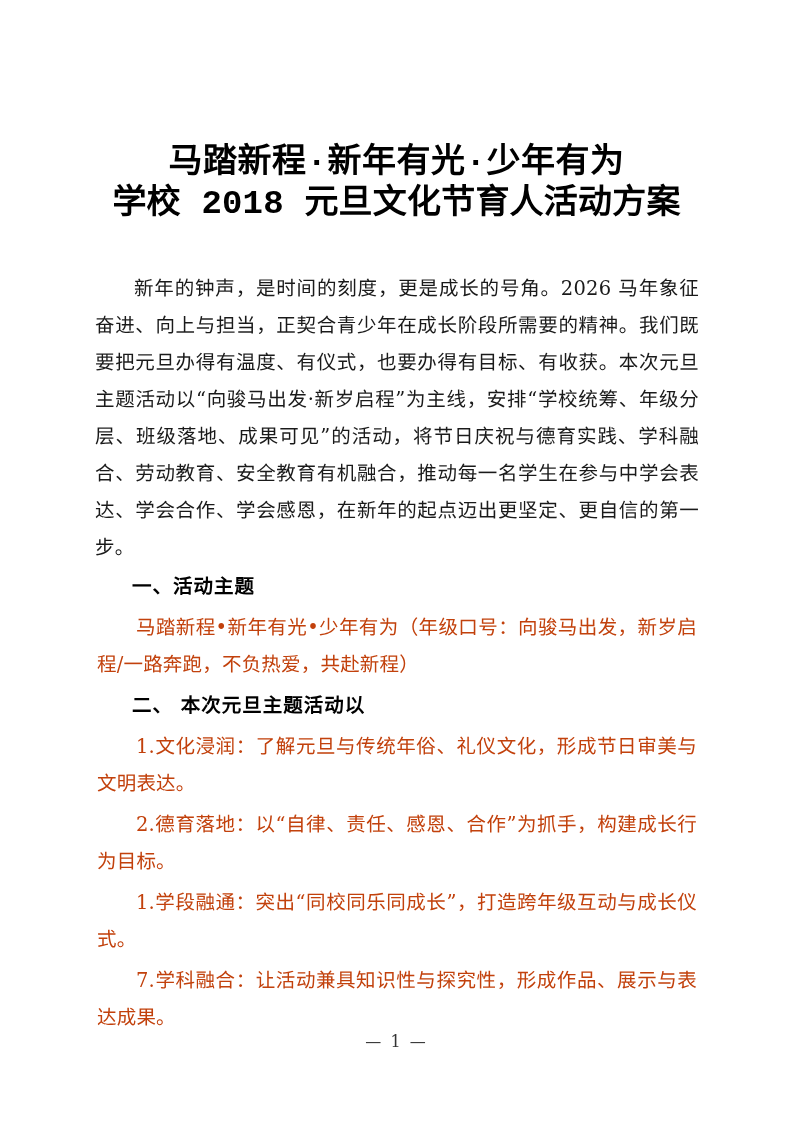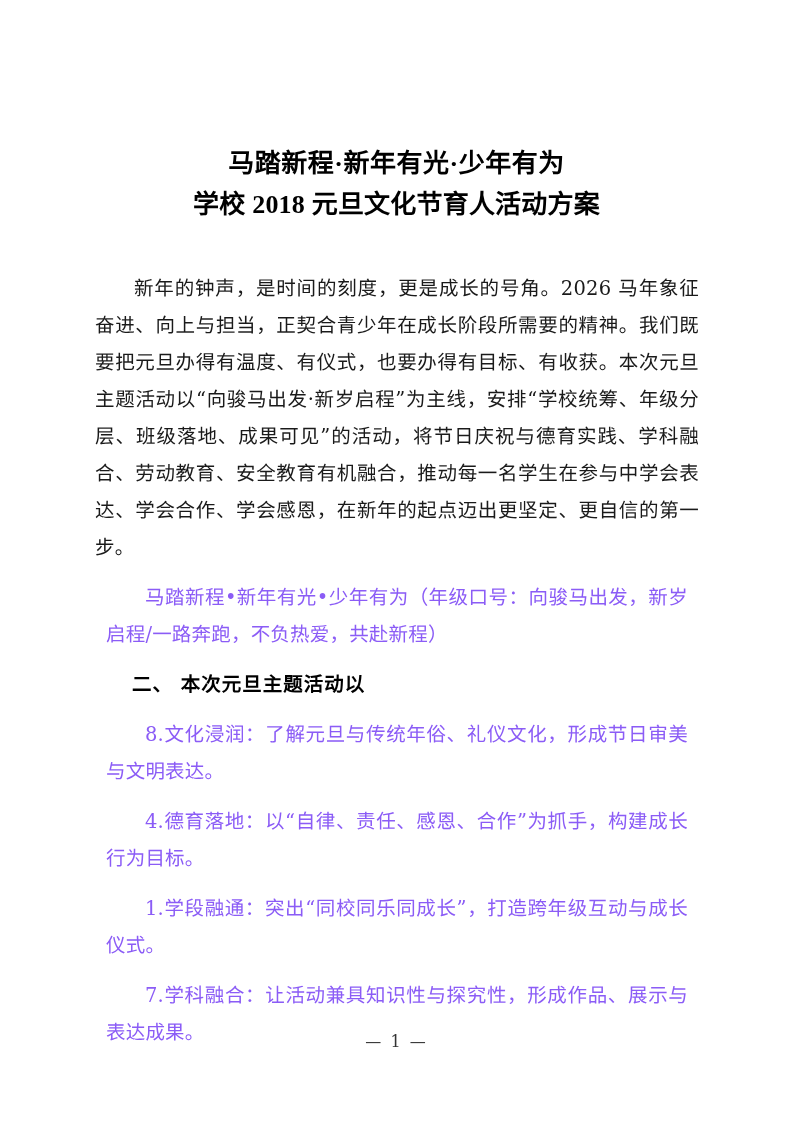--- a/index.html
+++ b/index.html
@@ -19,23 +19,23 @@
     box-sizing: border-box;
   }
 
   
   .doc-title {
     position: absolute;
     left: 93px;
     top: 143px;
     width: 607px;
     text-align: center;
-    font-family: Liberation Serif, serif;
+    font-family: Liberation Mono, monospace;
     font-weight: 700;
-    font-size: 26px;
+    font-size: 34px;
     line-height: 41px;
     color: #000000;
     letter-spacing: 0.5px;
   }
   .doc-title .title-line {
     display: block;
     white-space: nowrap;
   }
   .doc-title .title-line-2 {
     letter-spacing: 0.2px;
@@ -73,25 +73,25 @@
     color: #000000;
     text-indent: 2em;
     margin: 0;
     letter-spacing: 1px;
   }
 
   .item {
     font-family: "DejaVu Serif", "Liberation Serif", serif;
     font-size: 19.5px;
     line-height: 37px;
-    color: #8b5cf6;
+    color: #c2410c;
     text-align: justify;
     text-align-last: left;
     text-indent: 2em;
-    margin: 13px;
+    margin: 4px;
     letter-spacing: 0.2px;
   }
 
   
   .page-footer {
     position: absolute;
     left: 0;
     top: 1032px;
     width: 793px;
     text-align: center;
@@ -108,28 +108,29 @@
 
   <div class="doc-title">
     <span class="title-line title-line-1">马踏新程·新年有光·少年有为</span>
     <span class="title-line title-line-2">学校 2018 元旦文化节育人活动方案</span>
   </div>
 
   <div class="body-area">
 
     <p class="para para-justify">新年的钟声，是时间的刻度，更是成长的号角。2026 马年象征奋进、向上与担当，正契合青少年在成长阶段所需要的精神。我们既要把元旦办得有温度、有仪式，也要办得有目标、有收获。本次元旦主题活动以“向骏马出发·新岁启程”为主线，安排“学校统筹、年级分层、班级落地、成果可见”的活动，将节日庆祝与德育实践、学科融合、劳动教育、安全教育有机融合，推动每一名学生在参与中学会表达、学会合作、学会感恩，在新年的起点迈出更坚定、更自信的第一步。</p>
 
+    <p class="heading">一、活动主题</p>
 
     <p class="item">马踏新程•新年有光•少年有为（年级口号：向骏马出发，新岁启程/一路奔跑，不负热爱，共赴新程）</p>
 
     <p class="heading">二、 本次元旦主题活动以</p>
 
-    <p class="item">8.文化浸润：了解元旦与传统年俗、礼仪文化，形成节日审美与文明表达。</p>
+    <p class="item">1.文化浸润：了解元旦与传统年俗、礼仪文化，形成节日审美与文明表达。</p>
 
-    <p class="item">4.德育落地：以“自律、责任、感恩、合作”为抓手，构建成长行为目标。</p>
+    <p class="item">2.德育落地：以“自律、责任、感恩、合作”为抓手，构建成长行为目标。</p>
 
     <p class="item">1.学段融通：突出“同校同乐同成长”，打造跨年级互动与成长仪式。</p>
 
     <p class="item">7.学科融合：让活动兼具知识性与探究性，形成作品、展示与表达成果。</p>
 
   </div>
 
   <div class="page-footer">— 1 —</div>
 
 </div>

